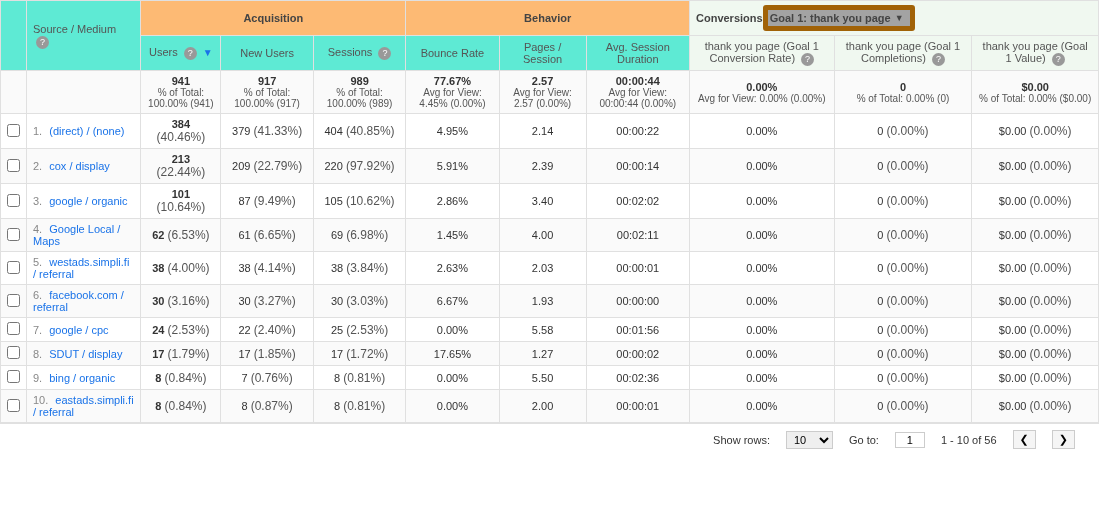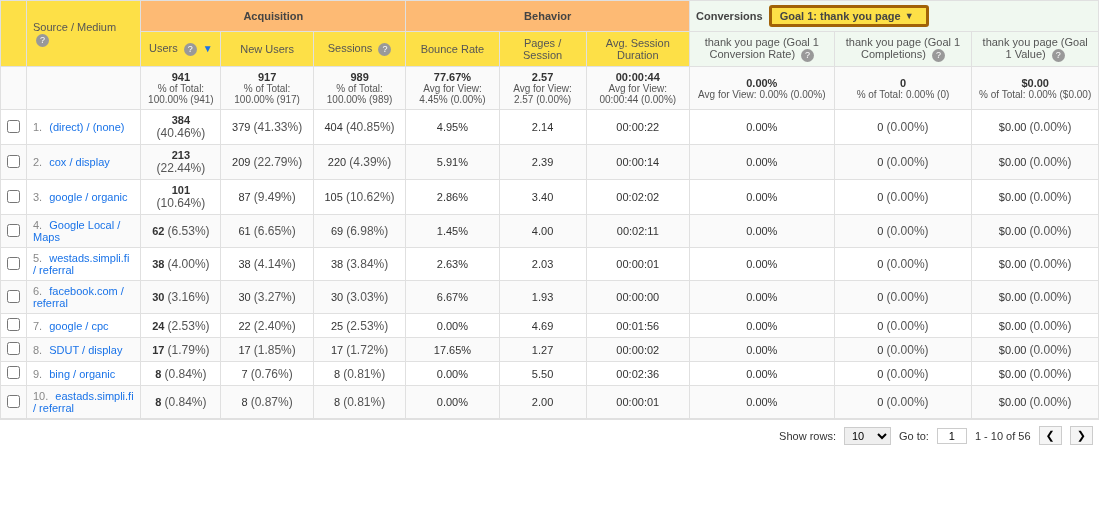--- a/index.html
+++ b/index.html
@@ -4,21 +4,21 @@
   <style>
     * { box-sizing: border-box; margin: 0; padding: 0; }
     body { font-family: Arial, sans-serif; font-size: 12px; color: #333; background: #fff; }
     
     .table-container { width: 1099px; overflow-x: auto; }
     
     table { width: 100%; border-collapse: collapse; font-size: 11px; }
     
     th, td { border: 1px solid #e0e0e0; padding: 4px 6px; text-align: center; vertical-align: middle; }
     
-    th { background: #fde047; color: #555; font-weight: normal; font-size: 11px; }
+    th { background: #5eead4; color: #555; font-weight: normal; font-size: 11px; }
     
     td:first-child, th:first-child { width: 22px; }
     
     .source-col { text-align: left; }
     
     .header-group { background: #fdba74; font-size: 11px; font-weight: bold; color: #444; }
     
     .link-cell a { color: #1a73e8; text-decoration: none; }
     
     .bold-num { font-weight: bold; }
@@ -27,27 +27,27 @@
     .totals-row td { background: #fafafa; font-weight: bold; }
     .totals-row .sub { font-weight: normal; font-size: 10px; color: #555; }
     
     .row-even { background: #fff; }
     .row-odd { background: #fafafa; }
     
     .sort-icon { display: inline-block; margin-left: 3px; color: #1a73e8; font-size: 10px; }
     
     .goal-header { background: #f0f8f0; }
     
-    .goal-select { display: inline-flex; align-items: center; background: #fde047; border: 3px solid #a16207; border-radius: 3px; padding: 2px 8px; font-size: 11px; cursor: pointer; }
+    .goal-select { display: inline-flex; align-items: center; background: #a3a3a3; border: 5px solid #a16207; border-radius: 3px; padding: 2px 2px; font-size: 11px; cursor: pointer; }
     .goal-select span { margin-right: 4px; }
     .goal-select .arrow { font-size: 9px; }
     
-    .conv-header { display: flex; align-items: center; gap: 6px; }
-    
-    .footer { display: flex; justify-content: flex-end; align-items: center; padding: 6px 6px; border-top: 1px solid #e0e0e0; gap: 8px; font-size: 11px; }
+    .conv-header { display: flex; align-items: center; }
+    
+    .footer { display: flex; justify-content: flex-end; align-items: center; padding: 6px 24px; border-top: 1px solid #e0e0e0; gap: 16px; font-size: 11px; }
     .footer select { font-size: 11px; border: 1px solid #ccc; padding: 1px 3px; }
     .footer input { width: 30px; font-size: 11px; border: 1px solid #ccc; padding: 1px 3px; text-align: center; }
     .footer .nav-btn { border: 1px solid #ccc; background: #f5f5f5; cursor: pointer; padding: 2px 6px; font-size: 11px; }
     
     .help-icon { display: inline-block; width: 13px; height: 13px; border-radius: 50%; background: #999; color: #fff; font-size: 9px; text-align: center; line-height: 13px; margin-left: 3px; cursor: help; }
     
     input[type=checkbox] { cursor: pointer; }
     
     .col-users { min-width: 80px; }
     .col-newusers { min-width: 75px; }
@@ -203,21 +203,21 @@
         <a href="#">cox / display</a>
       </td>
       <td>
         <span class="bold-num">213</span>
         <span class="small-pct"> (22.44%)</span>
       </td>
       <td>
         209 <span class="small-pct">(22.79%)</span>
       </td>
       <td>
-        220 <span class="small-pct">(4.39%)</span>
+        220 <span class="small-pct">(97.92%)</span>
       </td>
       <td>5.91%</td>
       <td>2.39</td>
       <td>00:00:14</td>
       <td>0.00%</td>
       <td>
         0 <span class="small-pct">(0.00%)</span>
       </td>
       <td>
         $0.00 <span class="small-pct">(0.00%)</span>
@@ -351,21 +351,21 @@
         <span class="bold-num">24</span>
         <span class="small-pct"> (2.53%)</span>
       </td>
       <td>
         22 <span class="small-pct">(2.40%)</span>
       </td>
       <td>
         25 <span class="small-pct">(2.53%)</span>
       </td>
       <td>0.00%</td>
-      <td>4.69</td>
+      <td>5.58</td>
       <td>00:01:56</td>
       <td>0.00%</td>
       <td>
         0 <span class="small-pct">(0.00%)</span>
       </td>
       <td>
         $0.00 <span class="small-pct">(0.00%)</span>
       </td>
     </tr>
         <tr class="row-odd">

